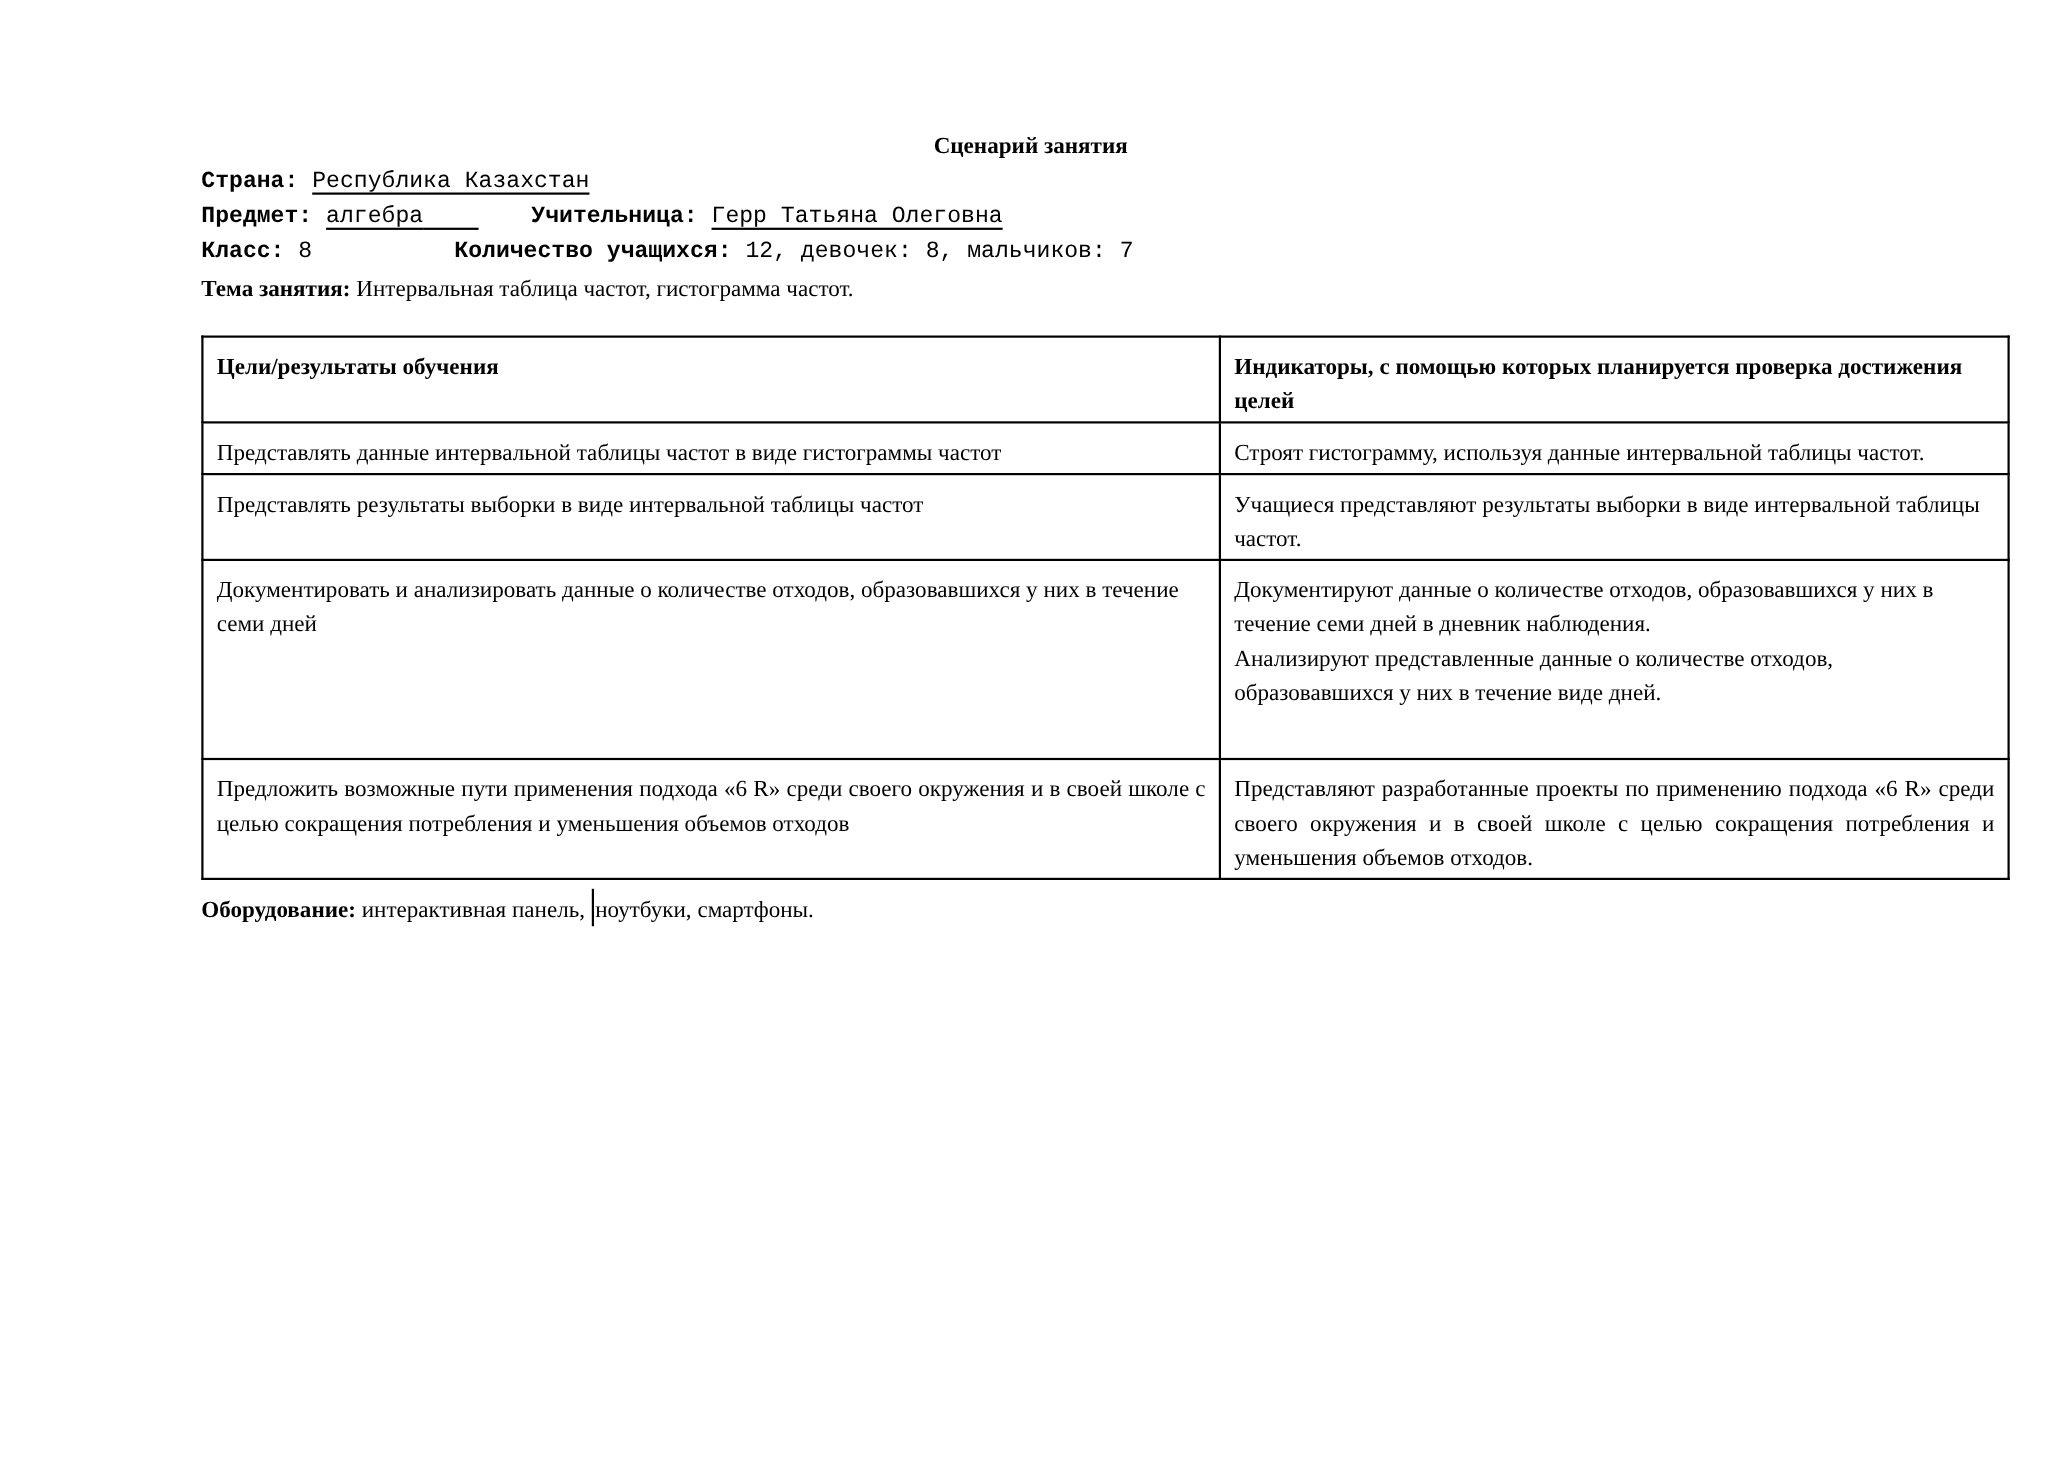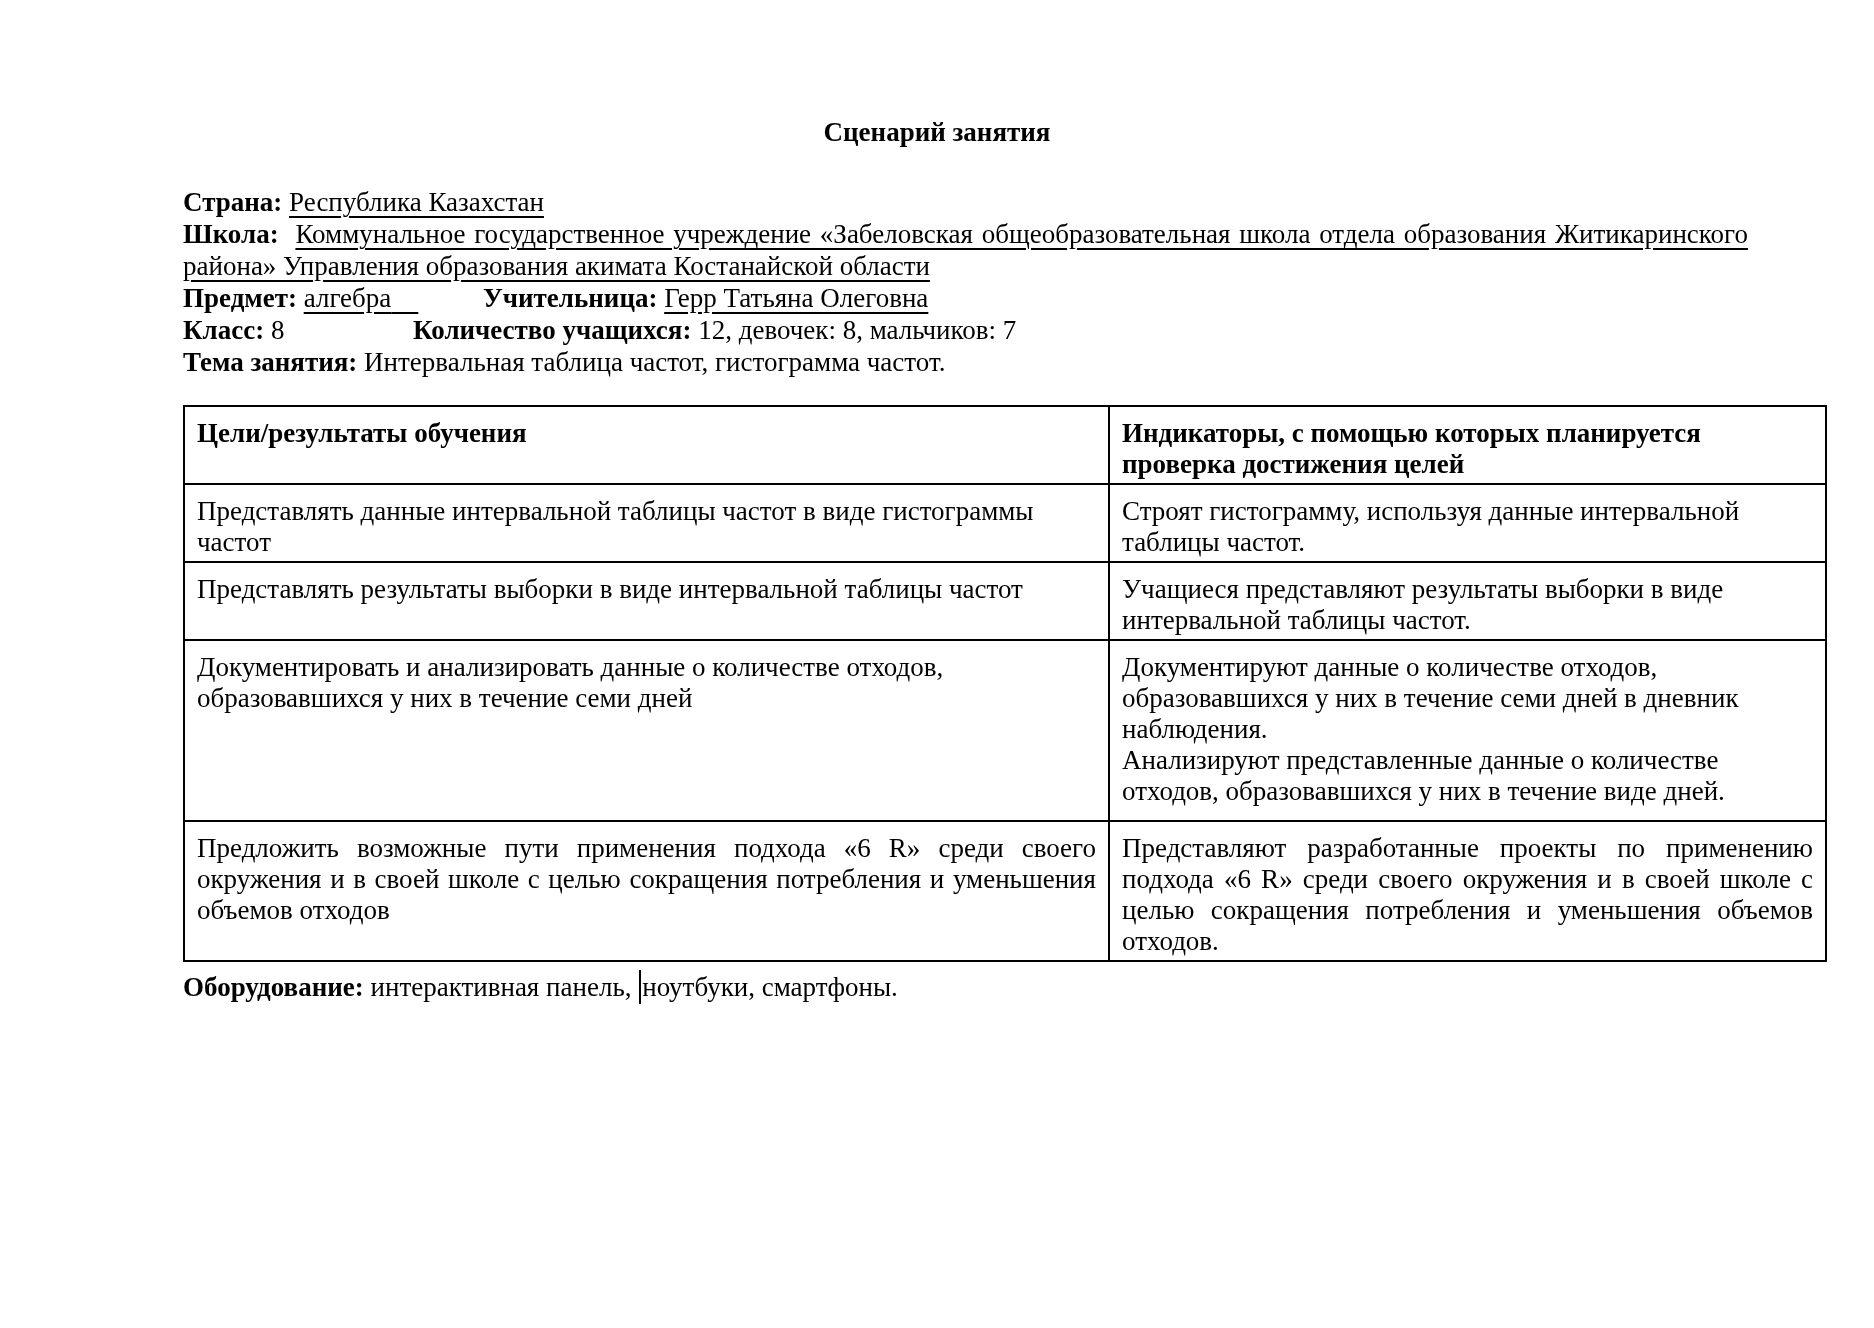--- a/index.html
+++ b/index.html
@@ -1,31 +1,31 @@
 <!DOCTYPE html>
 <html lang="ru"><head>
 <meta charset="utf-8">
 <style>
   html,body { margin:0; padding:0; background:#ffffff; }
   .page {
     position:relative;
     width:1874px; height:1328px;
     background:#ffffff; color:#000000;
     font-family:"Liberation Serif","DejaVu Serif",serif;
-    font-size:27px;
+    font-size:21px;
     box-sizing:border-box;
     padding:118px 0 0 183px;
     overflow:hidden;
   }
   .title {
     position:absolute; left:0; top:116px; width:100%;
     text-align:center; font-weight:bold;
     line-height:32px;
   }
-  .meta { margin-top:68px; }
+  .meta { margin-top:32px;font-family:Liberation Mono, monospace; }
   .line { line-height:32px; margin:0; }
   b.lbl { font-weight:bold; }
   .u {
     text-decoration:underline;
     text-underline-offset:5px;
     text-decoration-thickness:2px;
   }
   .uext::after { content:"\00a0\00a0\00a0\00a0"; }
   .school { width:1565px; text-align:justify; }
   .school b.lbl { margin-right:8px; }
@@ -65,24 +65,20 @@
 <body>
 
 <div class="page">
 
   <div class="title">Сценарий занятия</div>
 
   <div class="meta">
     <p class="line">
       <b class="lbl">Страна:</b>
       <span class="u">Республика Казахстан</span>
-    </p>
-    <p class="line school">
-      <b class="lbl">Школа:</b>
-      <span class="u">Коммунальное государственное учреждение «Забеловская общеобразовательная школа отдела образования Житикаринского района» Управления образования акимата Костанайской области</span>
     </p>
     <p class="line pair-line">
       <span>
         <b class="lbl">Предмет:</b>
         <span class="u uext">алгебра</span>
       </span>
       <span class="pos-teacher">
         <b class="lbl">Учительница:</b>
         <span class="u">Герр Татьяна Олеговна</span>
       </span>

